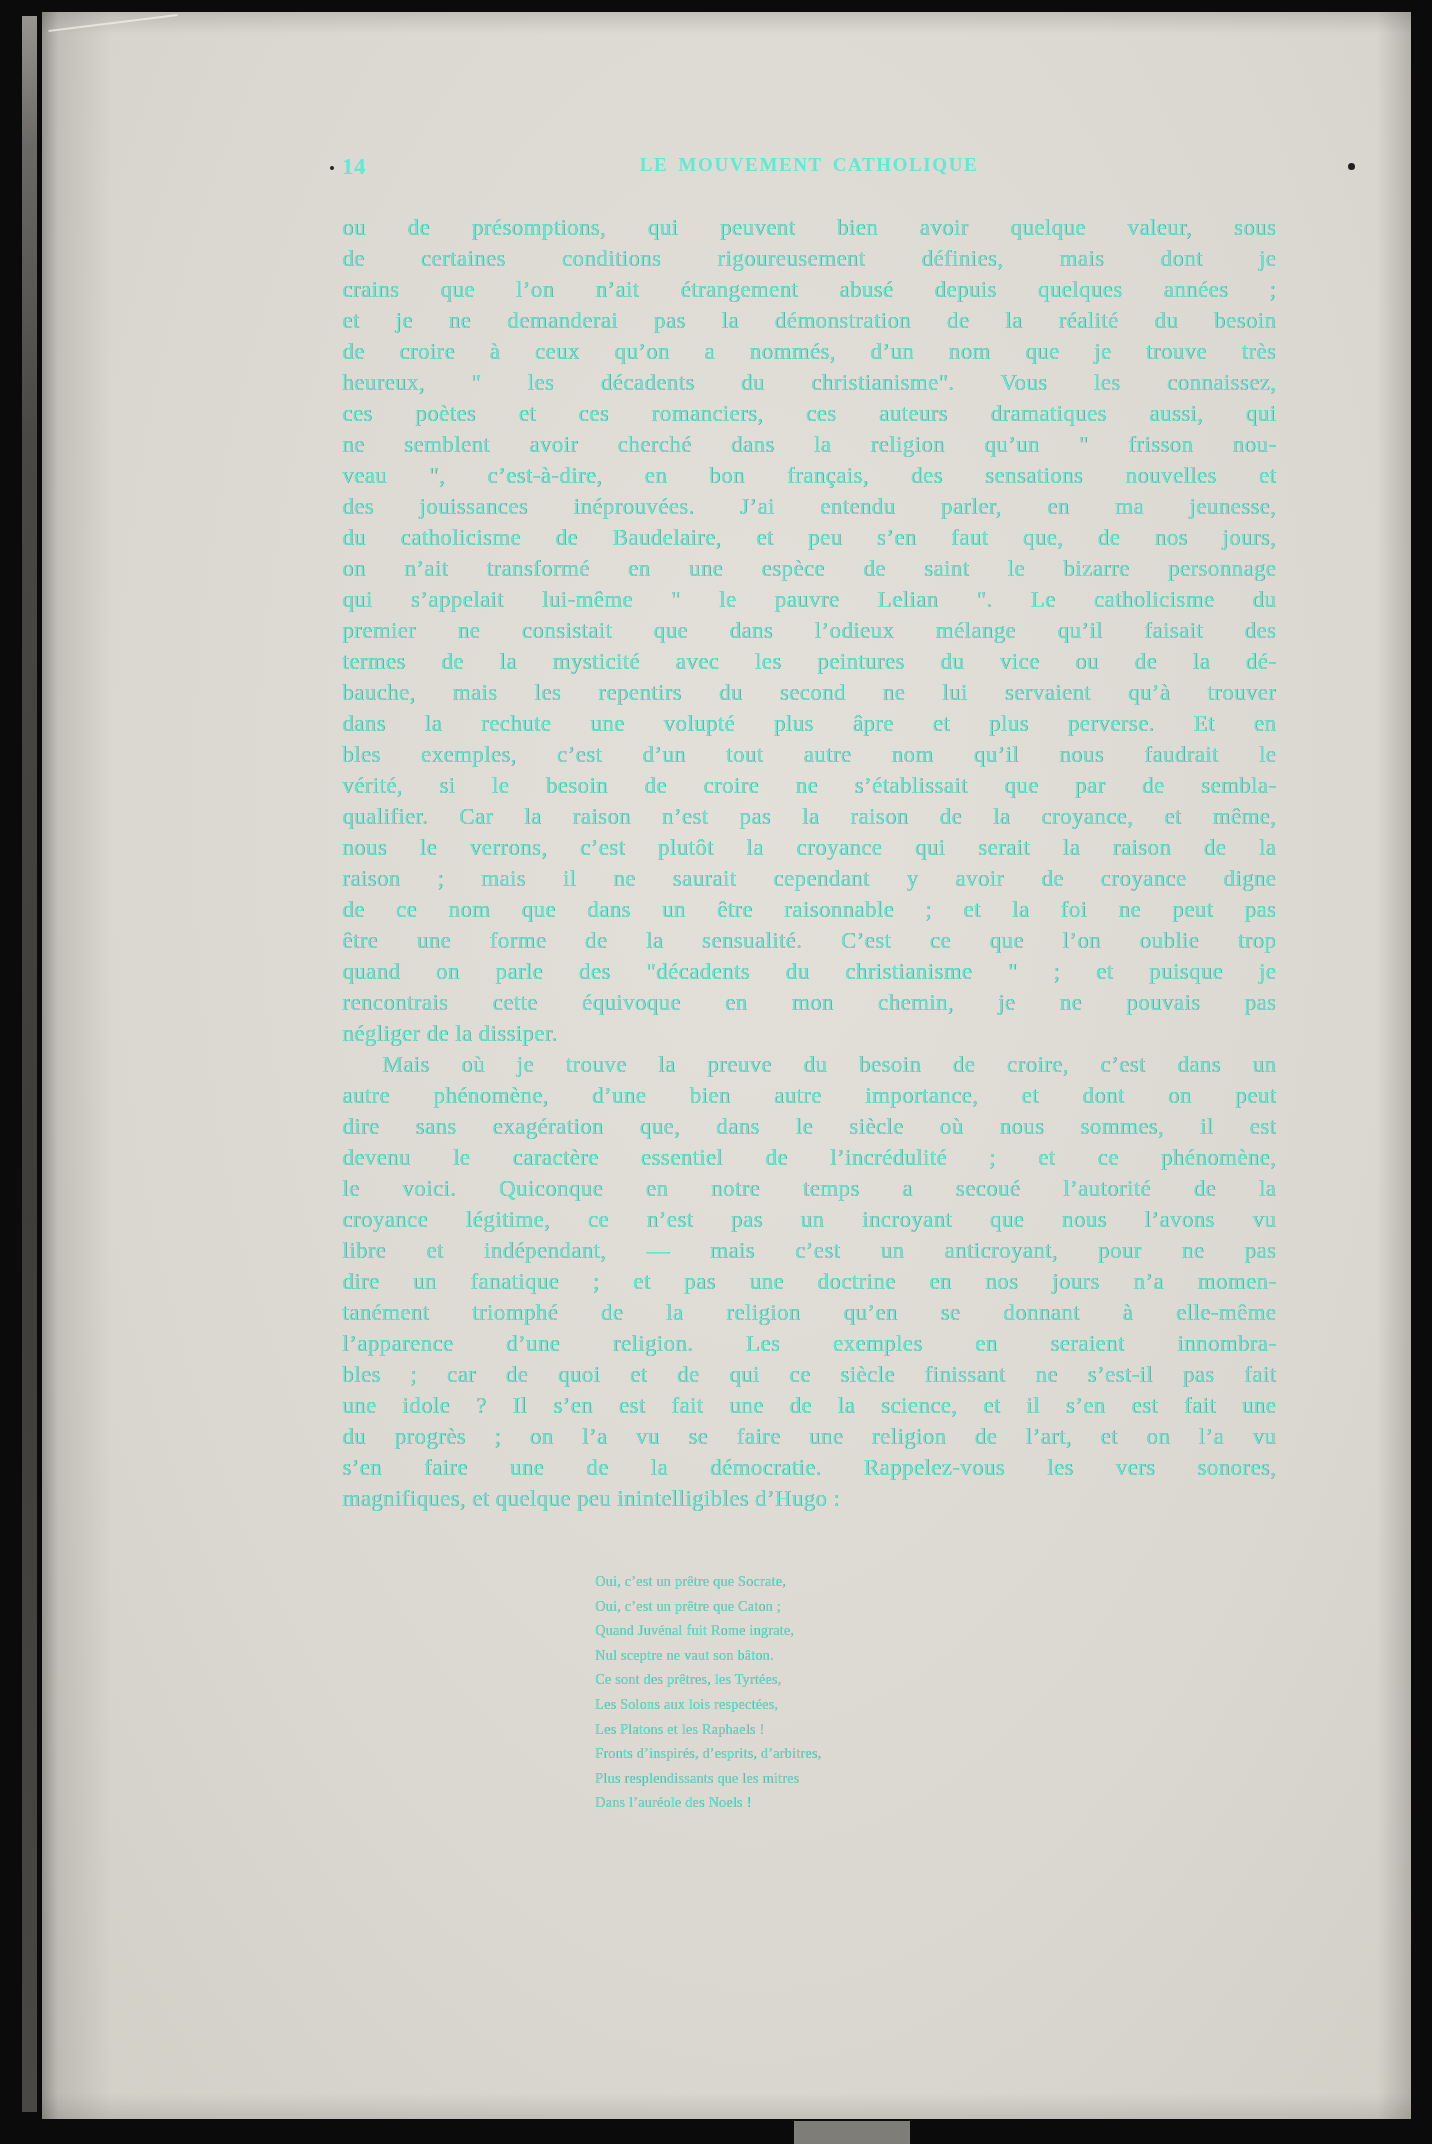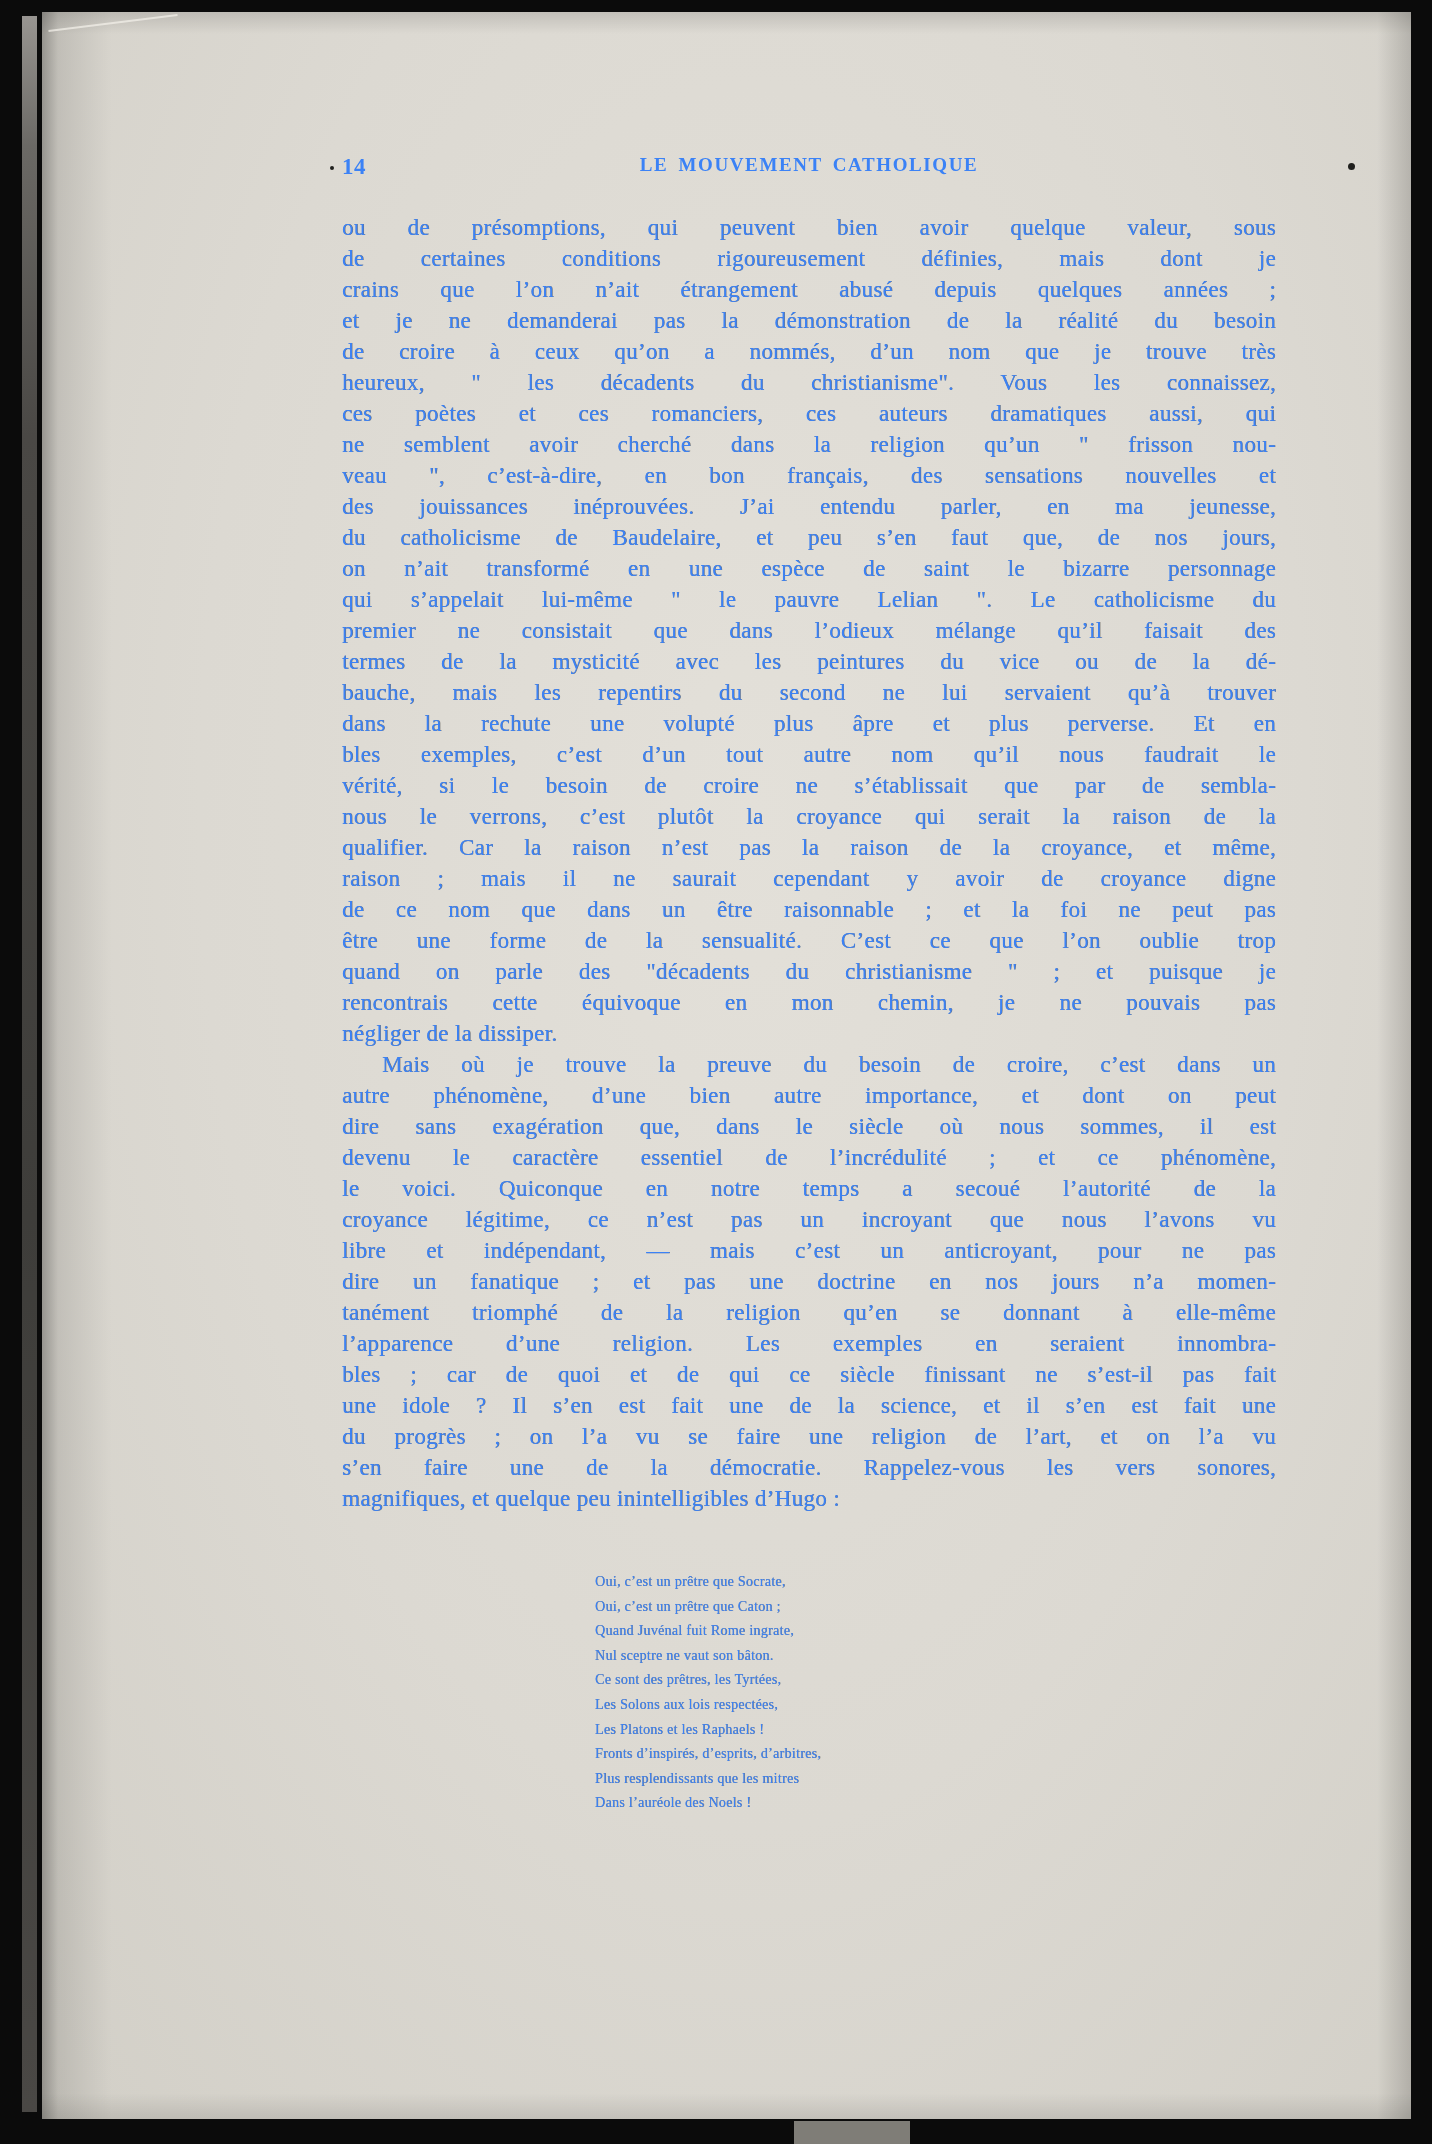--- a/index.html
+++ b/index.html
@@ -52,21 +52,21 @@
     left: 794px; top: 2121px;
     width: 116px; height: 23px;
     background: #7f7d77;
   }
 
   
   .content {
     position: absolute;
     left: 342px; top: 148px;
     width: 934px;
-    color: #3b82f6;
+    color: #5eead4;
   }
   .page-header {
     position: relative;
     height: 40px;
     margin-bottom: 24px;
   }
   .page-number {
     position: absolute;
     left: 0; top: 6px;
     font-size: 23px;
@@ -136,22 +136,22 @@
         <div class="line">des jouissances inéprouvées. J’ai entendu parler, en ma jeunesse,</div>
         <div class="line">du catholicisme de Baudelaire, et peu s’en faut que, de nos jours,</div>
         <div class="line">on n’ait transformé en une espèce de saint le bizarre personnage</div>
         <div class="line">qui s’appelait lui-même " le pauvre Lelian ". Le catholicisme du</div>
         <div class="line">premier ne consistait que dans l’odieux mélange qu’il faisait des</div>
         <div class="line">termes de la mysticité avec les peintures du vice ou de la dé-</div>
         <div class="line">bauche, mais les repentirs du second ne lui servaient qu’à trouver</div>
         <div class="line">dans la rechute une volupté plus âpre et plus perverse. Et en</div>
         <div class="line">bles exemples, c’est d’un tout autre nom qu’il nous faudrait le</div>
         <div class="line">vérité, si le besoin de croire ne s’établissait que par de sembla-</div>
+        <div class="line">qualifier. Car la raison n’est pas la raison de la croyance, et même,</div>
         <div class="line">nous le verrons, c’est plutôt la croyance qui serait la raison de la</div>
-        <div class="line">qualifier. Car la raison n’est pas la raison de la croyance, et même,</div>
         <div class="line">raison ; mais il ne saurait cependant y avoir de croyance digne</div>
         <div class="line">de ce nom que dans un être raisonnable ; et la foi ne peut pas</div>
         <div class="line">être une forme de la sensualité. C’est ce que l’on oublie trop</div>
         <div class="line">quand on parle des "décadents du christianisme " ; et puisque je</div>
         <div class="line">rencontrais cette équivoque en mon chemin, je ne pouvais pas</div>
         <div class="line last">négliger de la dissiper.</div>
         <div class="line indent">Mais où je trouve la preuve du besoin de croire, c’est dans un</div>
         <div class="line">autre phénomène, d’une bien autre importance, et dont on peut</div>
         <div class="line">dire sans exagération que, dans le siècle où nous sommes, il est</div>
         <div class="line">devenu le caractère essentiel de l’incrédulité ; et ce phénomène,</div>

